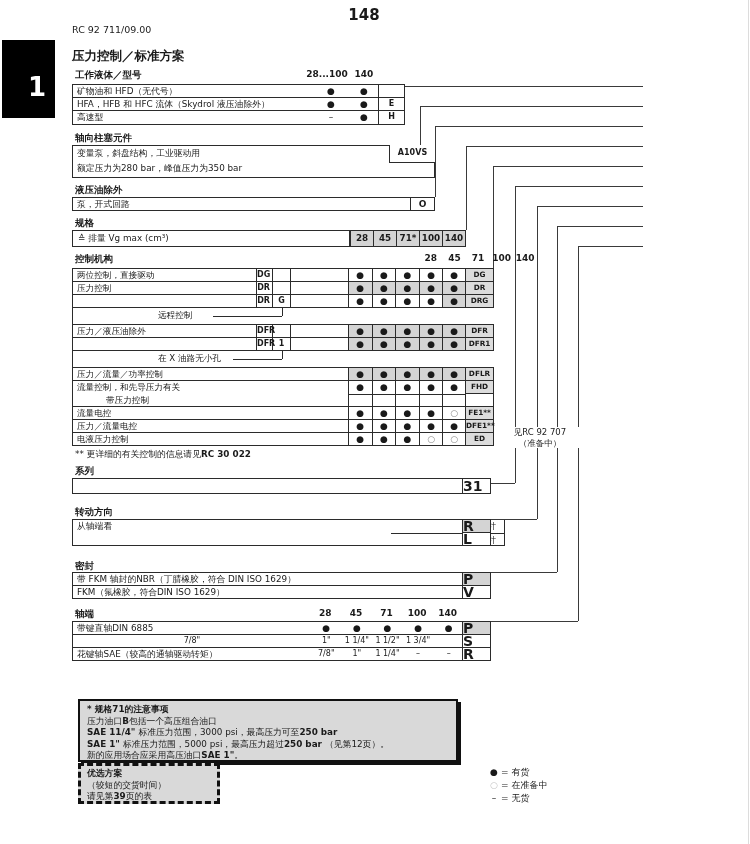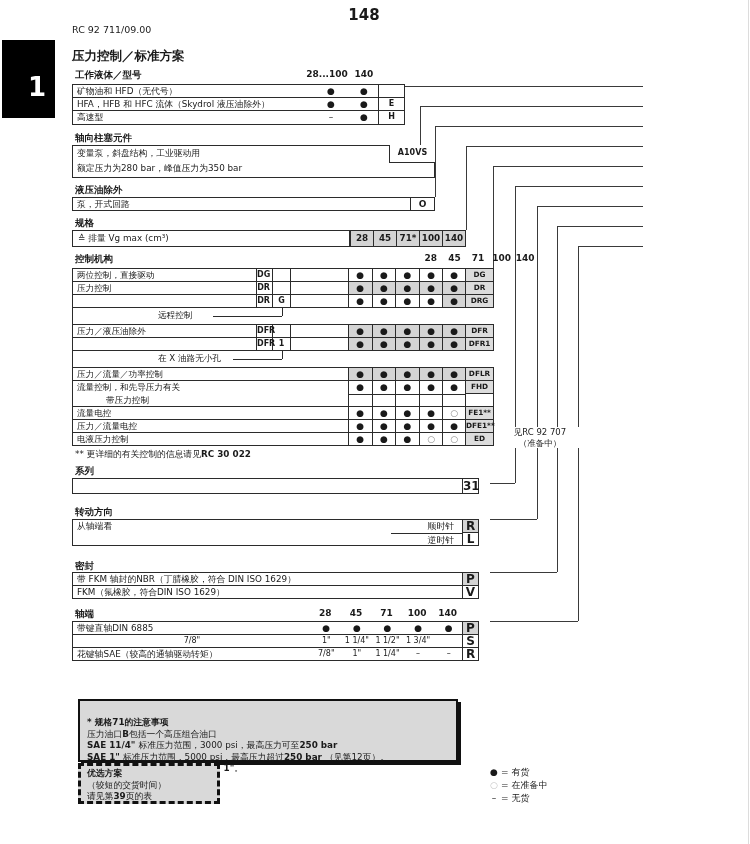--- a/index.html
+++ b/index.html
@@ -3,22 +3,22 @@
 <meta charset="utf-8">
 <style>
   html,body{margin:0;padding:0}
   body{width:750px;height:844px;position:relative;background:#fff;
        font-family:"DejaVu Sans",sans-serif;color:#1a1a1a;overflow:hidden}
   .abs{position:absolute}
   .b{font-weight:bold}
   .sec-label{position:absolute;font-size:9.5px;font-weight:bold;white-space:nowrap}
   .hl,.vl{position:absolute;background:#3a3a3a;z-index:1}
   .hl{height:1px}.vl{width:1px}
-  .code{position:absolute;border:1px solid #2b2b2b;box-sizing:border-box;width:17px;height:14px;
-        font-size:12px;font-weight:bold;text-align:center;line-height:12px;background:#fff;z-index:2}
+  .code{position:absolute;border:1px solid #2b2b2b;box-sizing:border-box;width:29px;height:14px;
+        font-size:14px;font-weight:bold;line-height:12px;background:#fff;z-index:2}
   .sh{background:#d4d4d4}
   
   .fl{position:absolute;left:72px;top:84px;width:333px;border:1px solid #2b2b2b;box-sizing:border-box;background:#fff}
   .fl-row{position:relative;height:13px;line-height:12px;font-size:8.8px;border-bottom:1px solid #2b2b2b;box-sizing:border-box}
   .fl-row:last-child{border-bottom:none}
   .fl-lab{padding-left:4px;white-space:nowrap}
   .fdot{position:absolute;top:0;width:20px;text-align:center;font-size:9px;line-height:12px}
   .fd1{left:248px}.fd2{left:281px}
   .fcode{position:absolute;right:0;top:0;width:26px;height:13px;border-left:1px solid #2b2b2b;
          text-align:center;font-weight:bold;font-size:8px;line-height:12px;box-sizing:border-box}
@@ -60,21 +60,21 @@
   .gridrow{display:grid;grid-template-columns:238px repeat(5,30.6px);height:13px;line-height:12px;
        box-sizing:border-box;border-bottom:1px solid #2b2b2b;font-size:8.8px}
   .gridrow:last-child{border-bottom:none}
   .gv{text-align:center;font-size:8px}
   .gv.dot{font-size:9px}
   .hdr5{position:absolute;display:grid;grid-template-columns:repeat(5,1fr);font-weight:bold;font-size:9px;z-index:2}
   .hdr5 span{text-align:center}
   
   .notebox{position:absolute;left:78px;top:699px;width:380px;height:63px;background:#d9d9d9;
        border:2px solid #111;box-shadow:3px 3px 0 #111;box-sizing:border-box;
-       padding:16px 7px;font-size:8.8px;line-height:11.6px}
+       padding:3px 7px;font-size:8.8px;line-height:11.6px}
   .prefbox{position:absolute;left:78px;top:763px;width:142px;height:41px;background:#d9d9d9;
        border:3px dashed #111;box-sizing:border-box;padding:2px 6px;font-size:8.8px;line-height:11.5px}
   .legend{position:absolute;left:487px;top:766px;font-size:9px;line-height:13px}
   .legend-row{display:flex}
   .legend-sym{width:14px;text-align:center}
   .sidenote{position:absolute;left:500px;top:427px;width:80px;background:#fff;z-index:5;
        font-size:8.5px;line-height:10.5px;text-align:center}
   .chaptab{position:absolute;left:2px;top:40px;width:53px;height:78px;background:#000;color:#fff;
        display:flex;justify-content:flex-end;align-items:center;padding-right:9px;padding-top:16px;
        box-sizing:border-box;font-size:26px;font-weight:bold}
@@ -299,21 +299,21 @@
     <span class="res">ED</span>
   </div>
 </div>
 <div class="abs" style="left:75px;top:449px;font-size:8.8px"><span>** 更详细的有关控制的信息请见</span><span style="font-weight: bold;">RC 30 022</span></div>
 
 <div class="sec-label" style="left:75px;top:465px">系列</div>
 <div class="wbox" style="left:72px;top:478px;width:391px;height:16px"></div>
 <div class="code" style="left:462px;top:478px;height:16px;line-height:14px">31</div>
 
 <div class="sec-label" style="left:75px;top:506px">转动方向</div>
-<div class="wbox" style="left:72px;top:519px;width:391px;height:27px">
+<div class="wbox" style="left:72px;top:519px;width:433px;height:27px">
   <div class="rrow">
     <span style="padding-left:4px">从轴端看</span>
     <span style="position:absolute;right:8px;top:0">顺时针</span>
   </div>
   <div class="rrow">
     <span style="position:absolute;left:318px;right:0;top:0;height:1px;background:#2b2b2b"></span>
     <span style="position:absolute;right:8px;top:1px">逆时针</span>
   </div>
 </div>
 <div class="code sh" style="left:462px;top:519px">R</div>

